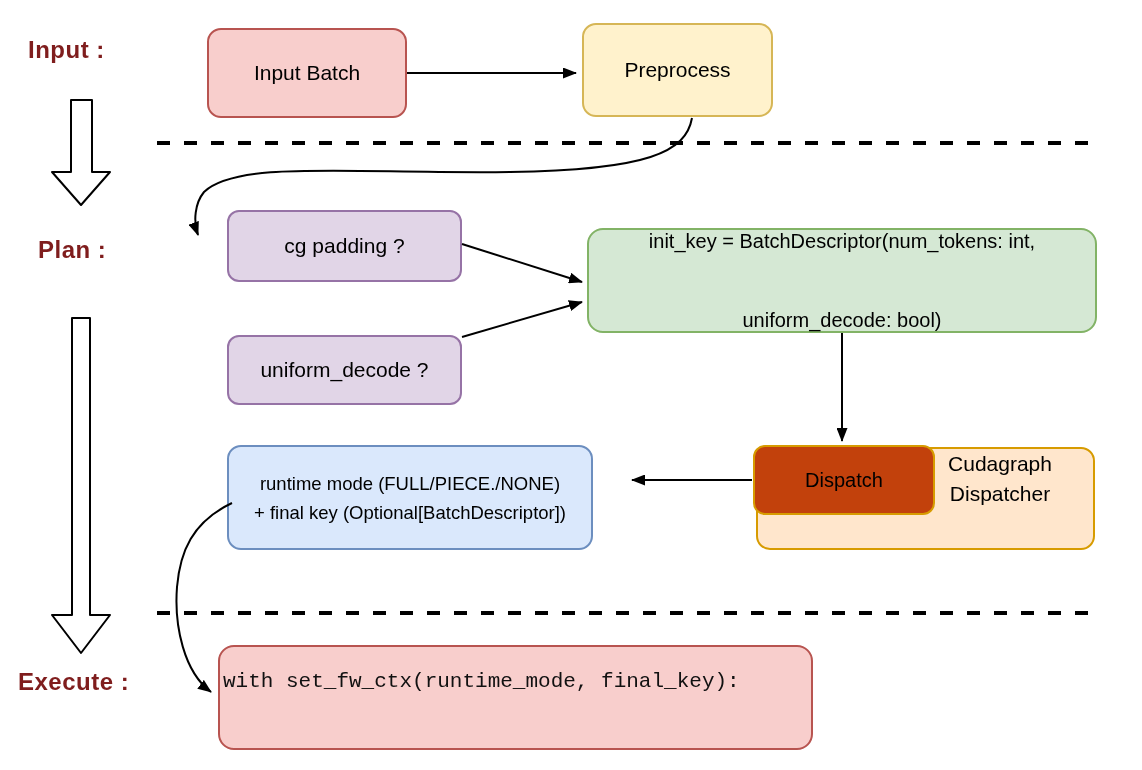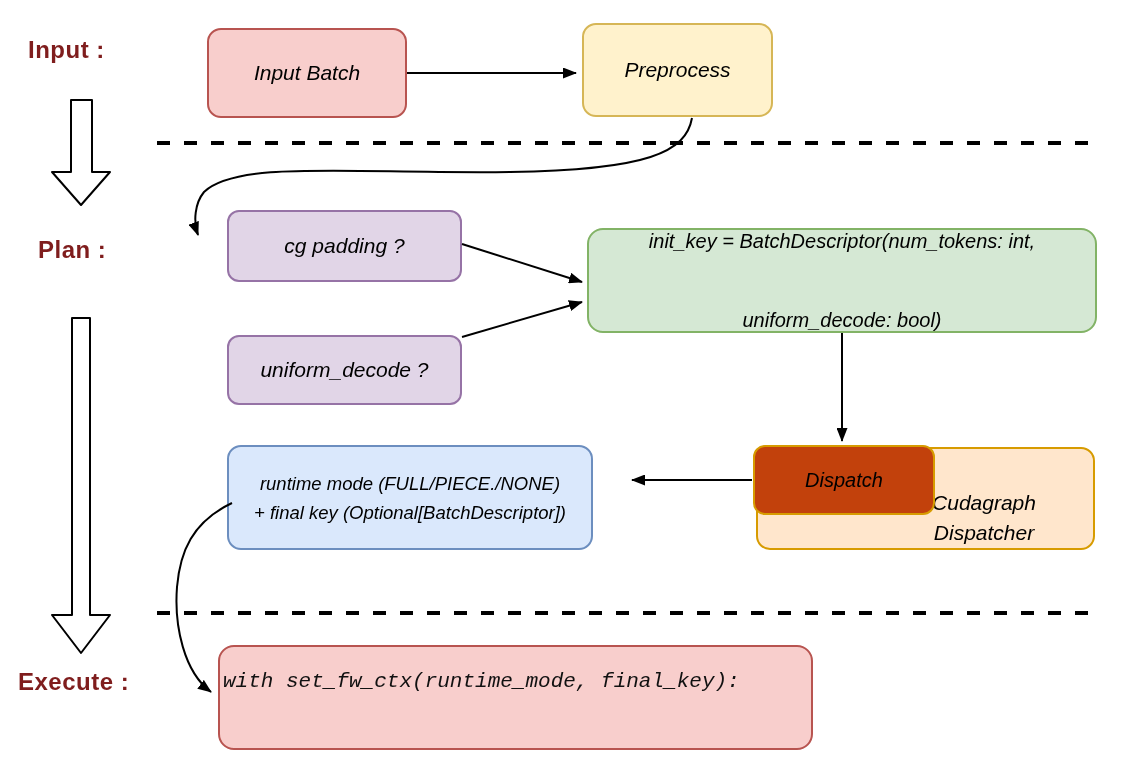--- a/index.html
+++ b/index.html
@@ -23,38 +23,37 @@
   .node {
     position: absolute;
     box-sizing: border-box;
     display: flex;
     flex-direction: column;
     align-items: center;
     justify-content: center;
     text-align: center;
     font-size: 21px;
     line-height: 1.25;
-    font-style: italic;
   }
   .node .ln { white-space: nowrap; }
   .red    { background: #f8cecc; border: 2px solid #b85450; }
   .yellow { background: #fff2cc; border: 2px solid #d6b656; }
   .purple { background: #e1d5e7; border: 2px solid #9673a6; align-items: center; }
   .green  { background: #d5e8d4; border: 2px solid #82b366; }
   .blue   { background: #dae8fc; border: 2px solid #6c8ebf; }
   .orange-outer { background: #ffe6cc; border: 2px solid #d79b00; }
   .orange-inner { background: #c2410c; border: 2px solid #d79b00; }
 
   .input-batch   { left: 207px; top: 28px;  width: 200px; height: 90px;  border-radius: 14px; }
   .preprocess    { left: 582px; top: 23px;  width: 191px; height: 94px;  border-radius: 14px; }
   .cg-padding    { left: 227px; top: 210px; width: 235px; height: 72px;  border-radius: 12px; }
   .uniform-dec   { left: 227px; top: 300px; width: 235px; height: 70px;  border-radius: 12px; margin-top: 35px; }
   .init-key      { left: 587px; top: 228px; width: 510px; height: 105px; border-radius: 16px; font-size: 20px; line-height: 31px; z-index: 1; gap: 48px; }
   .cuda-outer    { left: 756px; top: 447px; width: 339px; height: 103px; border-radius: 14px; z-index: 1;
-                   justify-content: flex-end; align-items: flex-end; padding-right: 34px; font-size: 21px; line-height: 30px; }
+                   justify-content: flex-start; align-items: flex-end; padding-right: 18px; font-size: 21px; line-height: 30px; }
   .cuda-outer .label-wrap { width: 150px; text-align: center; }
   .dispatch      { left: 753px; top: 445px; width: 182px; height: 70px;  border-radius: 12px; font-size: 20px; z-index: 2; }
   .runtime       { left: 227px; top: 445px; width: 366px; height: 105px; border-radius: 14px; font-size: 18.5px; line-height: 29px; }
   .code-box      { left: 218px; top: 645px; width: 595px; height: 105px; border-radius: 16px;
                    align-items: flex-start; justify-content: flex-start;
                    padding: 21px 0 4px 3px;
                    font-family: "Liberation Mono", monospace;
                    font-size: 21px; line-height: 27px; color: #111; text-align: left; }
   .code-box .ln { white-space: pre; }
 

